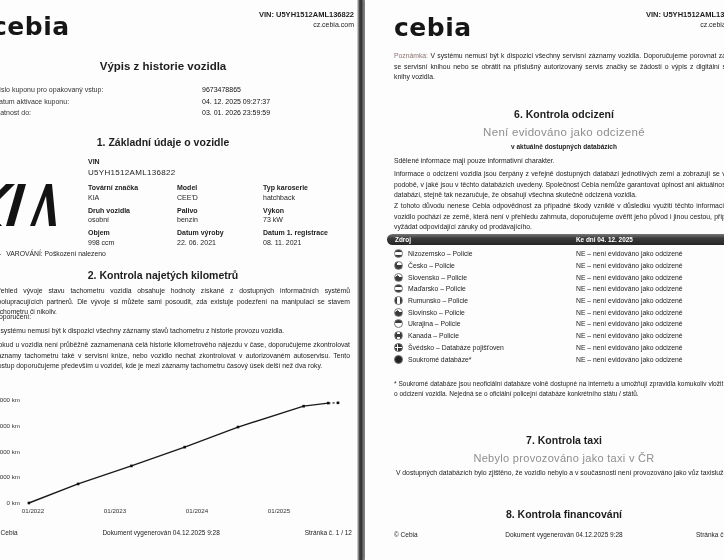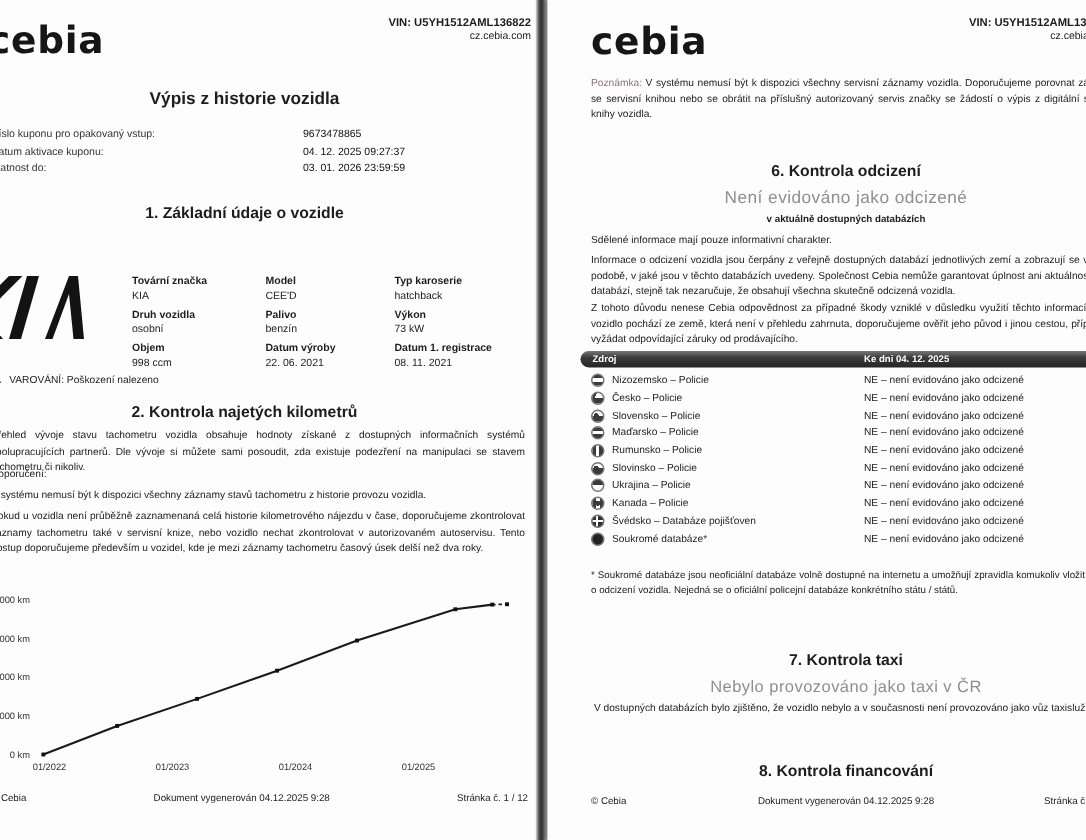--- a/index.html
+++ b/index.html
@@ -92,20 +92,24 @@
         <span class="c-value">04. 12. 2025 09:27:37</span>
       </div>
       <div class="coupon-row">
         <span class="c-label">Platnost do:</span>
         <span class="c-value">03. 01. 2026 23:59:59</span>
       </div>
     </div>
 
   <div class="abs sec-h" style="top:136px;">1. Základní údaje o vozidle</div>
 
+  <div class="abs" style="left:124px;top:158px;">
+    <div class="vin-lab">VIN</div>
+    <div class="vin-val">U5YH1512AML136822</div>
+  </div>
 
   <svg class="abs" style="left:8px;top:182px;" width="84" height="46" viewBox="0 0 84 46">
     <g fill="#131313">
       <path d="M2 44 L14 2 L22 2 L10 44 Z"></path>
       <path d="M12 24 L34 2 L43 2 L17 28 L13 28 Z"></path>
       <path d="M17 28 L30 44 L23 44 L12 30 Z"></path>
       <path d="M46 2 L34 44 L42 44 L54 2 Z"></path>
       <path d="M58 44 L74 2 L80 2 L84 44 L77 44 L74 14 L63 44 Z"></path>
     </g>
   </svg>

